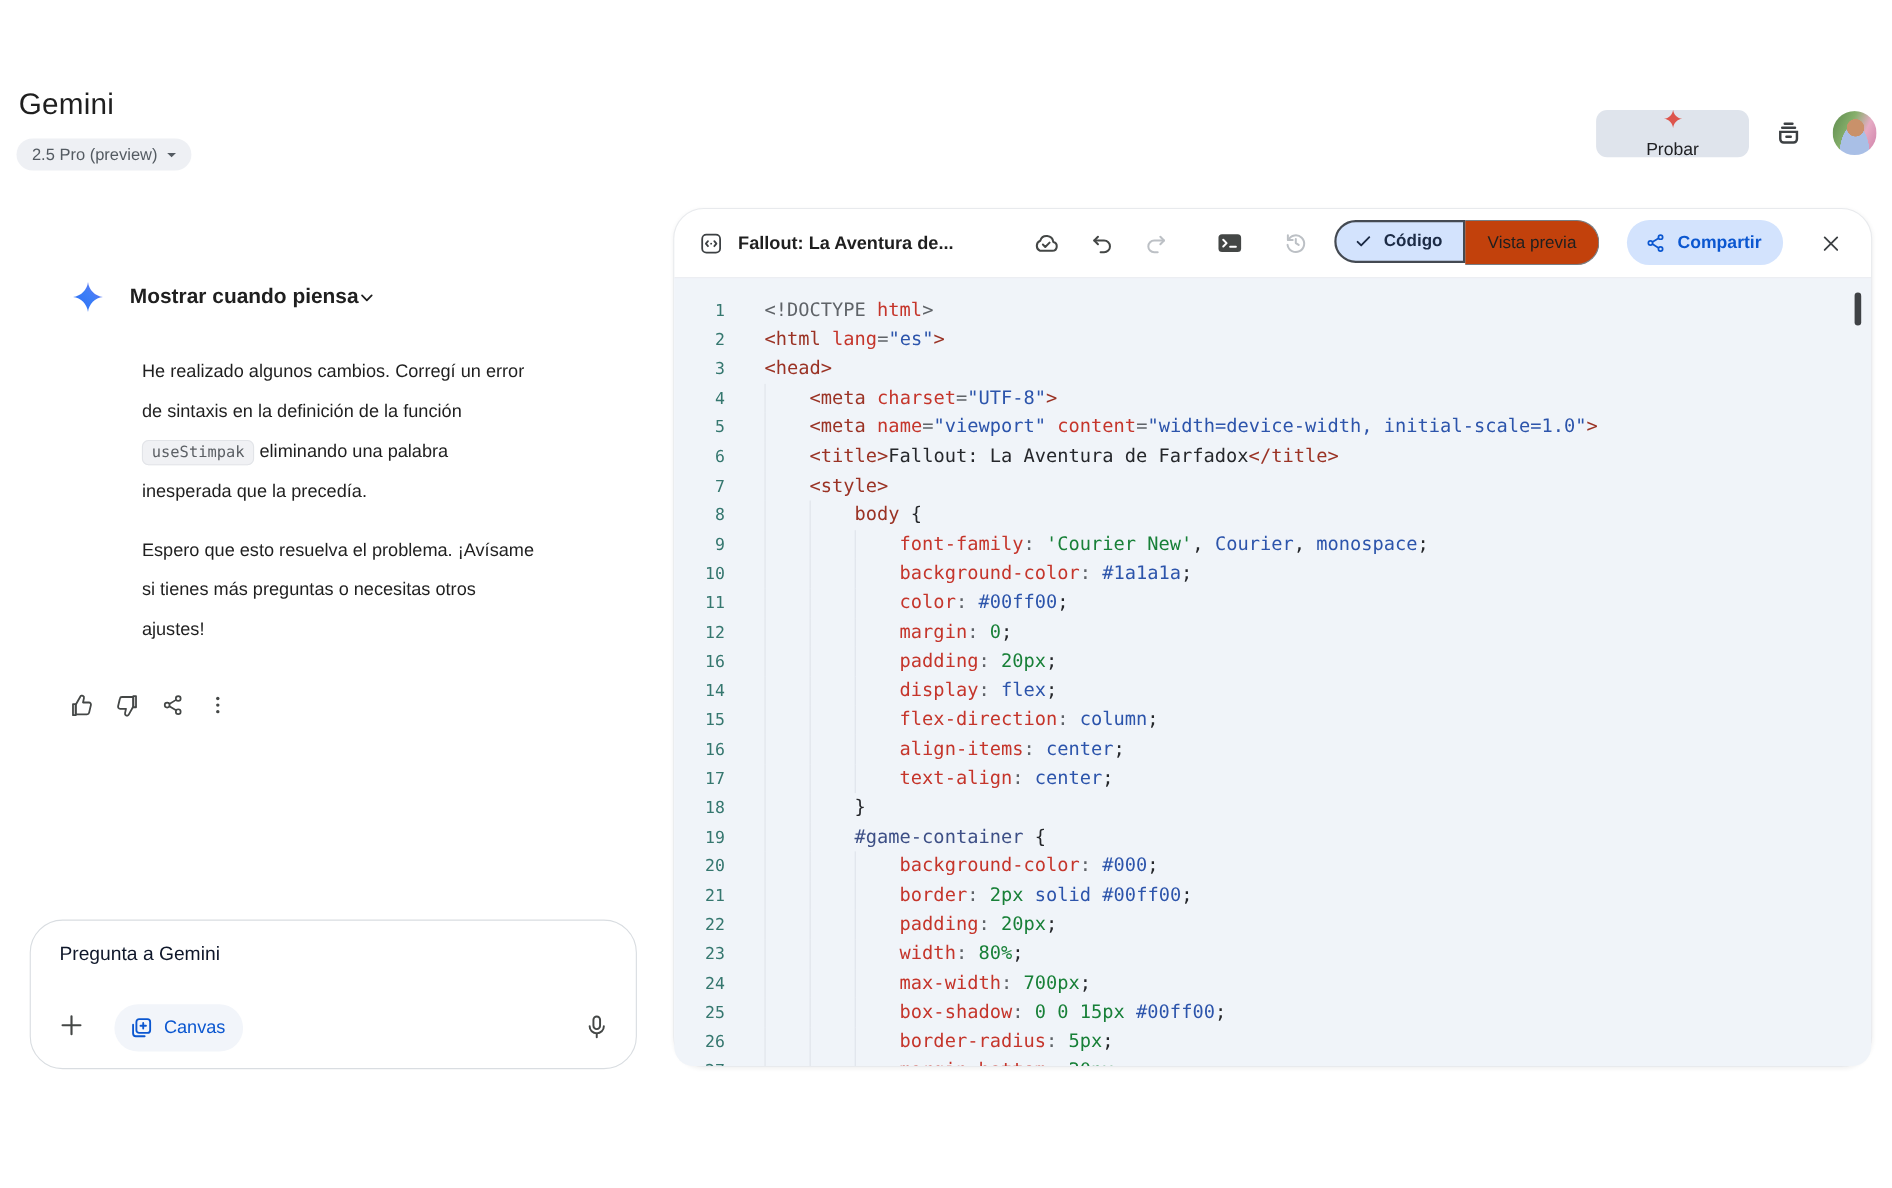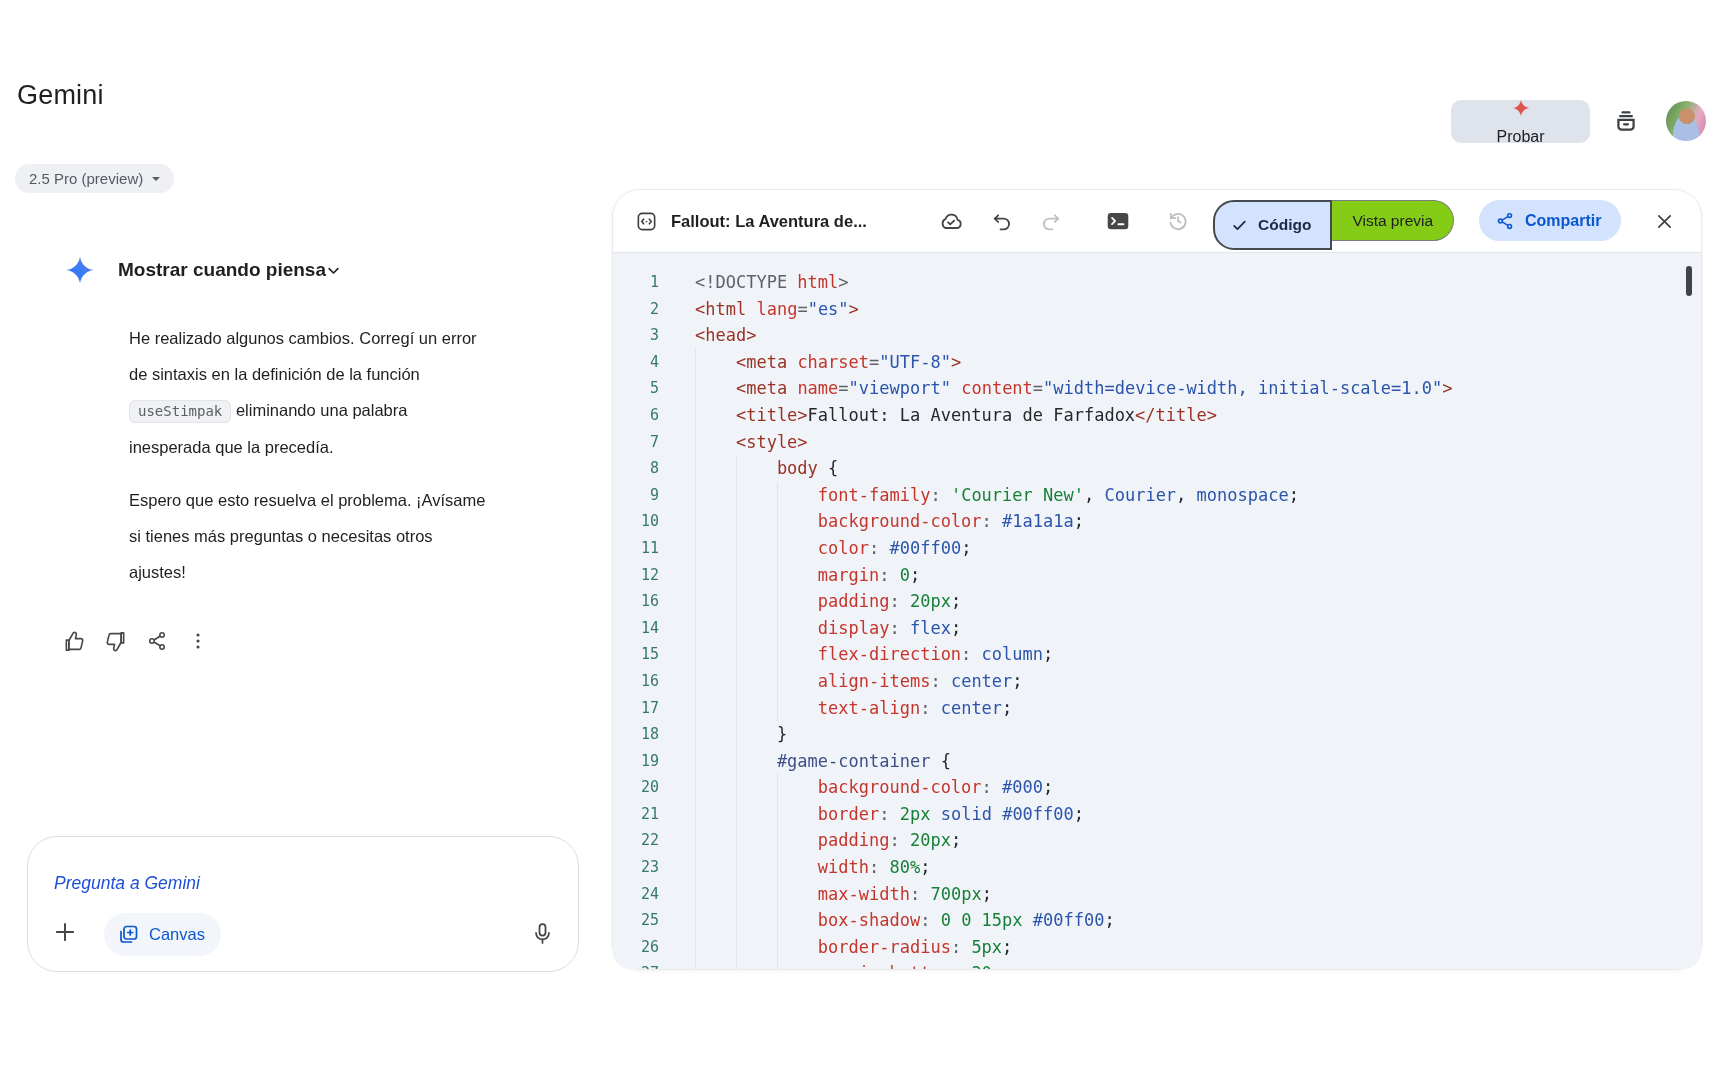--- a/index.html
+++ b/index.html
@@ -9,21 +9,21 @@
     position:relative;-webkit-font-smoothing:antialiased;
   }
   svg{display:block;}
   .abs{position:absolute;}
 
   
   #brand-title{left:17px;top:80px;font-size:27px;color:#1f1f1f;letter-spacing:.2px;}
   #model-pill{
     left:15px;top:126px;background:#eef0f4;border-radius:16px;height:29px;
     display:flex;align-items:center;gap:7px;padding:0 12px 0 14px;cursor:pointer;
-    font-size:15px;color:#545b62;margin-top:38px;
+    font-size:15px;color:#545b62;
   }
 
   
   #try-button{
     left:1451px;top:100px;width:139px;height:43px;background:#dfe4ec;border-radius:10px;
     display:flex;align-items:center;justify-content:center;gap:10px;cursor:pointer;
     font-size:16px;color:#202124;flex-direction:column;
   }
   #activity-button{left:1610px;top:106px;width:32px;height:32px;display:flex;align-items:center;justify-content:center;cursor:pointer;}
   #avatar{
@@ -45,21 +45,21 @@
     background:#f0f1f4;border:1px solid #e2e4e8;border-radius:6px;padding:2px 8px 3px;
   }
   #msg-actions{left:54px;top:622px;display:flex;align-items:center;}
   .action-btn{width:41px;height:38px;display:flex;align-items:center;justify-content:center;cursor:pointer;border-radius:50%;}
 
   
   #composer{
     left:27px;top:836px;width:550px;height:134px;background:#fff;
     border:1px solid #d9dde1;border-radius:30px;cursor:text;
   }
-  #composer-placeholder{left:26px;top:36px;font-size:17.5px;color:#1d4ed8;font-style:italic;}
+  #composer-placeholder{left:26px;top:20px;font-size:17.5px;color:#0f172a;}
   #plus-button{left:18px;bottom:20px;width:38px;height:38px;display:flex;align-items:center;justify-content:center;cursor:pointer;}
   #canvas-chip{
     left:76px;bottom:15px;height:43px;padding:0 16px 0 12px;border-radius:22px;background:#f2f5fa;
     display:flex;align-items:center;gap:9px;cursor:pointer;font-size:16.5px;font-weight:normal;color:#0b57d0;
   }
   #mic-button{right:16px;bottom:18px;width:40px;height:40px;display:flex;align-items:center;justify-content:center;cursor:pointer;}
 
   
   #canvas-panel{
     left:612px;top:189px;width:1090px;height:781px;background:#ffffff;
@@ -69,27 +69,27 @@
   #panel-header{height:62px;display:flex;align-items:center;padding:0 0 0 22px;position:relative;}
   #panel-title{font-size:16.5px;font-weight:bold;color:#1f1f1f;margin-left:13px;white-space:nowrap;}
   .hdr-icon-btn{width:36px;height:36px;display:flex;align-items:center;justify-content:center;cursor:pointer;border-radius:50%;}
   #cloud-save{position:absolute;left:320px;}
   #undo-button{position:absolute;left:370px;}
   #redo-button{position:absolute;left:420px;}
   #terminal-button{position:absolute;left:487px;}
   #history-button{position:absolute;left:547px;}
   #view-toggle{position:absolute;left:600px;top:10px;height:41px;display:flex;}
   #tab-code{
-    height:50px;box-sizing:border-box;display:flex;align-items:center;gap:10px;padding:0 19px 0 16px;
+    height:39px;box-sizing:border-box;display:flex;align-items:center;gap:10px;padding:0 19px 0 16px;
     background:#d3e3fd;border:2px solid #444a52;border-radius:21px 0 0 21px;cursor:pointer;
     font-size:15.5px;font-weight:bold;color:#1c2b45;z-index:2;
   }
   #tab-preview{
     height:41px;box-sizing:border-box;display:flex;align-items:center;padding:0 20px;
-    background:#84cc16;border:1px solid #787d83;border-left:none;border-radius:0 21px 21px 0;cursor:pointer;
+    background:#c2410c;border:1px solid #787d83;border-left:none;border-radius:0 21px 21px 0;cursor:pointer;
     font-size:15.5px;color:#1f1f1f;z-index:1;
   }
   #share-button{
     position:absolute;left:866px;top:10px;height:41px;padding:0 20px 0 16px;border-radius:21px;
     background:#d3e3fd;display:flex;align-items:center;gap:10px;cursor:pointer;
     font-size:16px;font-weight:bold;color:#0b57d0;
   }
   #close-button{position:absolute;left:1033px;top:13px;}
 
   

